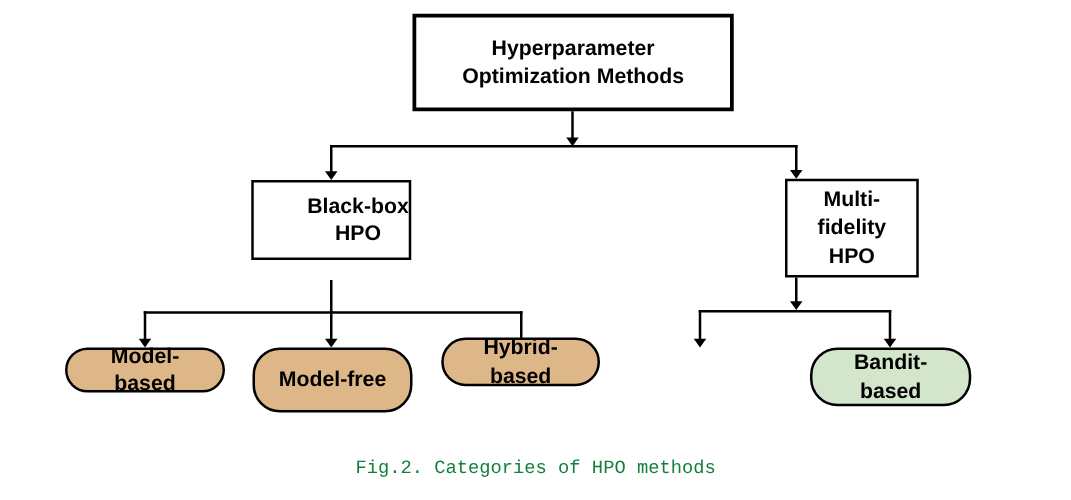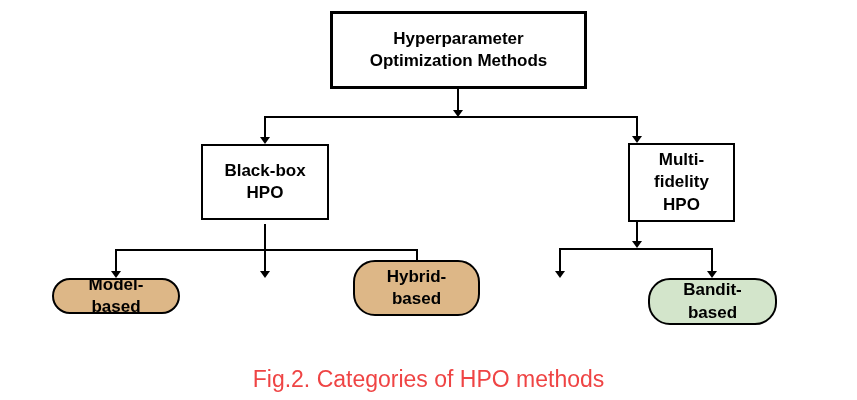--- a/index.html
+++ b/index.html
@@ -46,23 +46,23 @@
     width: 0; height: 0;
     border-left: 5px solid transparent;
     border-right: 5px solid transparent;
     border-top: 7px solid var(--node-border, #000000);
   }
   .caption {
     position: absolute;
     left: 0; right: 0;
     top: 366px;
     text-align: center;
-    font-family: Liberation Sans, sans-serif;
-    font-size: 23px;
-    color: #ef4444;
+    font-family: Liberation Mono, monospace;
+    font-size: 15px;
+    color: #15803d;
   }
 </style>
 </head>
 <body>
 
 <div class="canvas" style="--blackbox-branch-fill: #DDB787; --multifidelity-branch-fill: #D3E5CB; --node-border: #000000; --background: #FFFFFF;">
 
   <div class="node rect root" style="left:330px; top:11px; width:257px; height:78px;">
     <span class="node-label">Hyperparameter
 Optimization Methods</span>
@@ -71,21 +71,21 @@
   <div class="vline" style="left:457px; top:89px; height:22px;"></div>
   <div class="arrow" style="left:453px; top:110px;"></div>
   <div class="hline" style="left:264px; top:116px; width:374px;"></div>
 
   <div class="vline" style="left:264px; top:116px; height:22px;"></div>
   <div class="arrow" style="left:260px; top:137px;"></div>
 
   <div class="vline" style="left:636px; top:116px; height:21px;"></div>
   <div class="arrow" style="left:632px; top:136px;"></div>
 
-  <div class="node rect" style="left:201px; top:144px; width:128px; height:76px;">
+  <div class="node rect" style="left:201px; top:144px; width:128px; height:64px;justify-content:flex-end;">
     <span class="node-label">Black-box
 HPO</span>
   </div>
 
   <div class="node rect" style="left:583px; top:143px; width:107px; height:79px;margin-left:45px;">
     <span class="node-label">Multi-
 fidelity
 HPO</span>
   </div>
 
@@ -108,22 +108,25 @@
   <div class="arrow" style="left:555px; top:271px;"></div>
 
   <div class="vline" style="left:711px; top:248px; height:24px;"></div>
   <div class="arrow" style="left:707px; top:271px;"></div>
 
   <div class="node pill tan" style="left:52px; top:278px; width:128px; height:36px;">
     <span class="node-label">Model-
 based</span>
   </div>
 
+  <div class="node pill tan" style="left:202px; top:278px; width:128px; height:52px;">
+    <span class="node-label">Model-free</span>
+  </div>
 
-  <div class="node pill tan" style="left:353px; top:260px; width:127px; height:56px;">
+  <div class="node pill tan" style="left:353px; top:270px; width:127px; height:39px;">
     <span class="node-label">Hybrid-
 based</span>
   </div>
 
 
   <div class="node pill green" style="left:648px; top:278px; width:129px; height:47px;">
     <span class="node-label">Bandit-
 based</span>
   </div>
 

